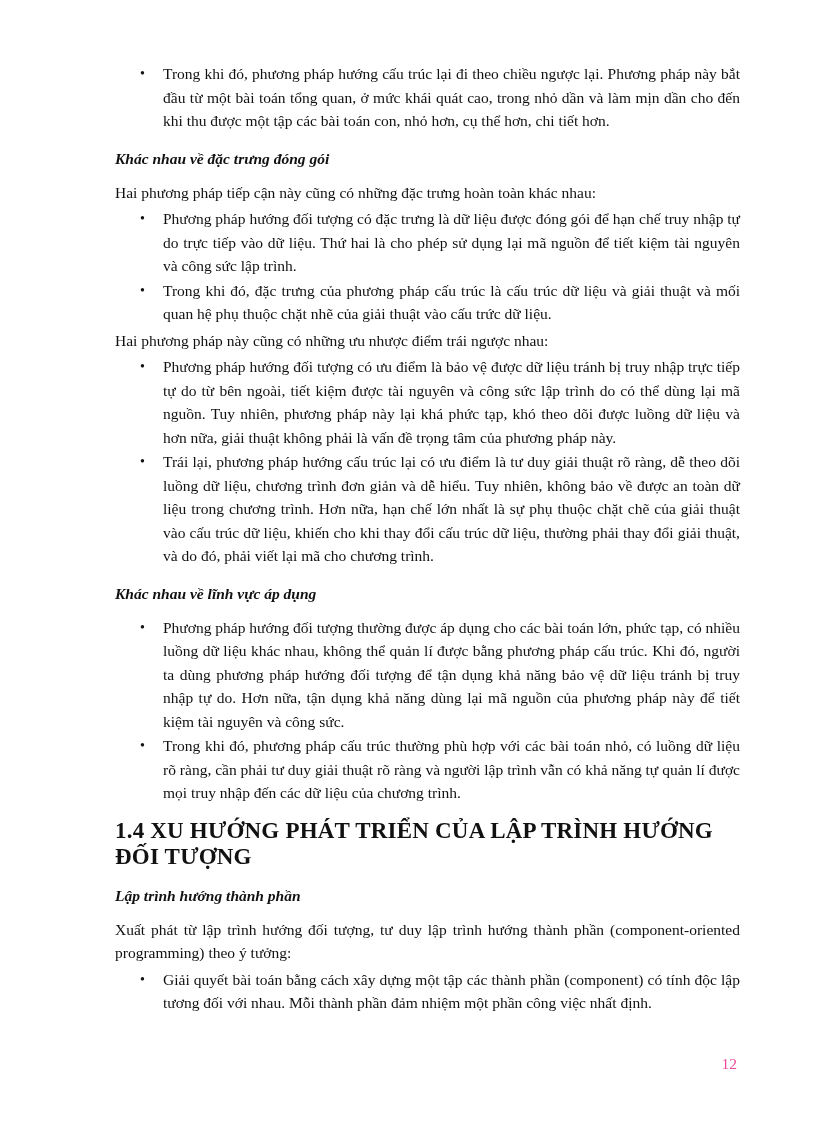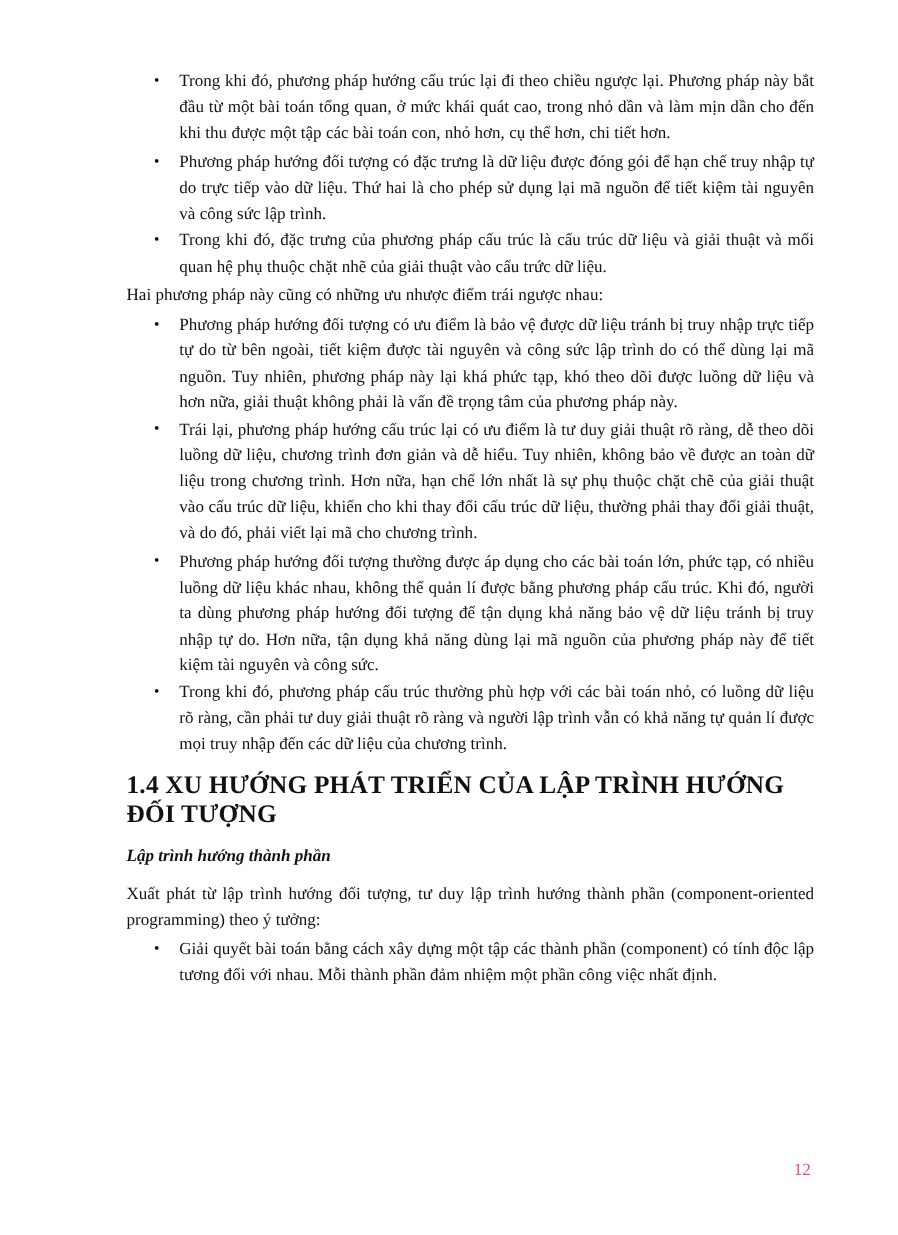--- a/index.html
+++ b/index.html
@@ -71,20 +71,22 @@
 
 <div class="page">
 
   <ul class="bullets">
     <li class="bullet">
       <span class="marker">•</span>
       <span class="btext">Trong khi đó, phương pháp hướng cấu trúc lại đi theo chiều ngược lại. Phương pháp này bắt đầu từ một bài toán tổng quan, ở mức khái quát cao, trong nhỏ dần và làm mịn dần cho đến khi thu được một tập các bài toán con, nhỏ hơn, cụ thể hơn, chi tiết hơn.</span>
     </li>
   </ul>
 
+  <h3 class="subheading">Khác nhau về đặc trưng đóng gói</h3>
+  <p class="para">Hai phương pháp tiếp cận này cũng có những đặc trưng hoàn toàn khác nhau:</p>
   <ul class="bullets">
     <li class="bullet">
       <span class="marker">•</span>
       <span class="btext">Phương pháp hướng đối tượng có đặc trưng là dữ liệu được đóng gói để hạn chế truy nhập tự do trực tiếp vào dữ liệu. Thứ hai là cho phép sử dụng lại mã nguồn để tiết kiệm tài nguyên và công sức lập trình.</span>
     </li>
     <li class="bullet">
       <span class="marker">•</span>
       <span class="btext">Trong khi đó, đặc trưng của phương pháp cấu trúc là cấu trúc dữ liệu và giải thuật và mối quan hệ phụ thuộc chặt nhẽ của giải thuật vào cấu trức dữ liệu.</span>
     </li>
   </ul>
@@ -94,20 +96,21 @@
     <li class="bullet">
       <span class="marker">•</span>
       <span class="btext">Phương pháp hướng đối tượng có ưu điểm là bảo vệ được dữ liệu tránh bị truy nhập trực tiếp tự do từ bên ngoài, tiết kiệm được tài nguyên và công sức lập trình do có thể dùng lại mã nguồn. Tuy nhiên, phương pháp này lại khá phức tạp, khó theo dõi được luồng dữ liệu và hơn nữa, giải thuật không phải là vấn đề trọng tâm của phương pháp này.</span>
     </li>
     <li class="bullet">
       <span class="marker">•</span>
       <span class="btext">Trái lại, phương pháp hướng cấu trúc lại có ưu điểm là tư duy giải thuật rõ ràng, dễ theo dõi luồng dữ liệu, chương trình đơn giản và dễ hiểu. Tuy nhiên, không bảo về được an toàn dữ liệu trong chương trình. Hơn nữa, hạn chế lớn nhất là sự phụ thuộc chặt chẽ của giải thuật vào cấu trúc dữ liệu, khiến cho khi thay đổi cấu trúc dữ liệu, thường phải thay đổi giải thuật, và do đó, phải viết lại mã cho chương trình.</span>
     </li>
   </ul>
 
+  <h3 class="subheading">Khác nhau về lĩnh vực áp dụng</h3>
   <ul class="bullets">
     <li class="bullet">
       <span class="marker">•</span>
       <span class="btext">Phương pháp hướng đối tượng thường được áp dụng cho các bài toán lớn, phức tạp, có nhiều luồng dữ liệu khác nhau, không thể quản lí được bằng phương pháp cấu trúc. Khi đó, người ta dùng phương pháp hướng đối tượng để tận dụng khả năng bảo vệ dữ liệu tránh bị truy nhập tự do. Hơn nữa, tận dụng khả năng dùng lại mã nguồn của phương pháp này để tiết kiệm tài nguyên và công sức.</span>
     </li>
     <li class="bullet">
       <span class="marker">•</span>
       <span class="btext">Trong khi đó, phương pháp cấu trúc thường phù hợp với các bài toán nhỏ, có luồng dữ liệu rõ ràng, cần phải tư duy giải thuật rõ ràng và người lập trình vẫn có khả năng tự quản lí được mọi truy nhập đến các dữ liệu của chương trình.</span>
     </li>
   </ul>

